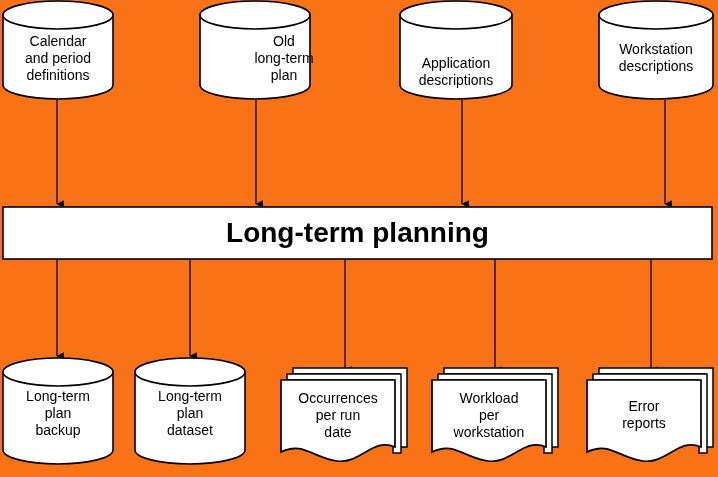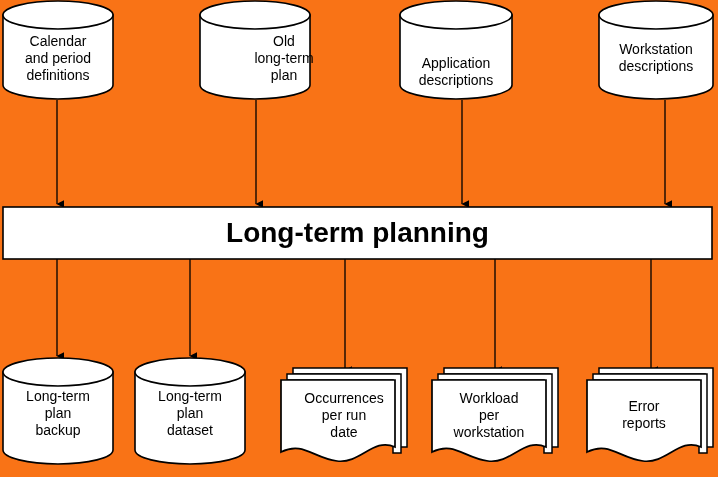--- a/index.html
+++ b/index.html
@@ -146,21 +146,21 @@
   <div class="process-label" style="left:3px; top:207px; width:709px; height:52px;">Long-term planning</div>
 
   <div class="node-label" style="left:3px; top:382px; width:110px; height:62px;">Long-term
 plan
 backup</div>
 
   <div class="node-label" style="left:135px; top:382px; width:110px; height:62px;">Long-term
 plan
 dataset</div>
 
-  <div class="node-label" style="left:287px; top:384px; width:114px; height:62px;">Occurrences
+  <div class="node-label" style="left:281px; top:384px; width:114px; height:62px;">Occurrences
 per run
 date</div>
 
   <div class="node-label" style="left:587px; top:384px; width:114px; height:62px;">Error
 reports</div>
 
   <div class="node-label" style="left:430px; top:384px; width:118px; height:62px;">Workload
 per
 workstation</div>
 

